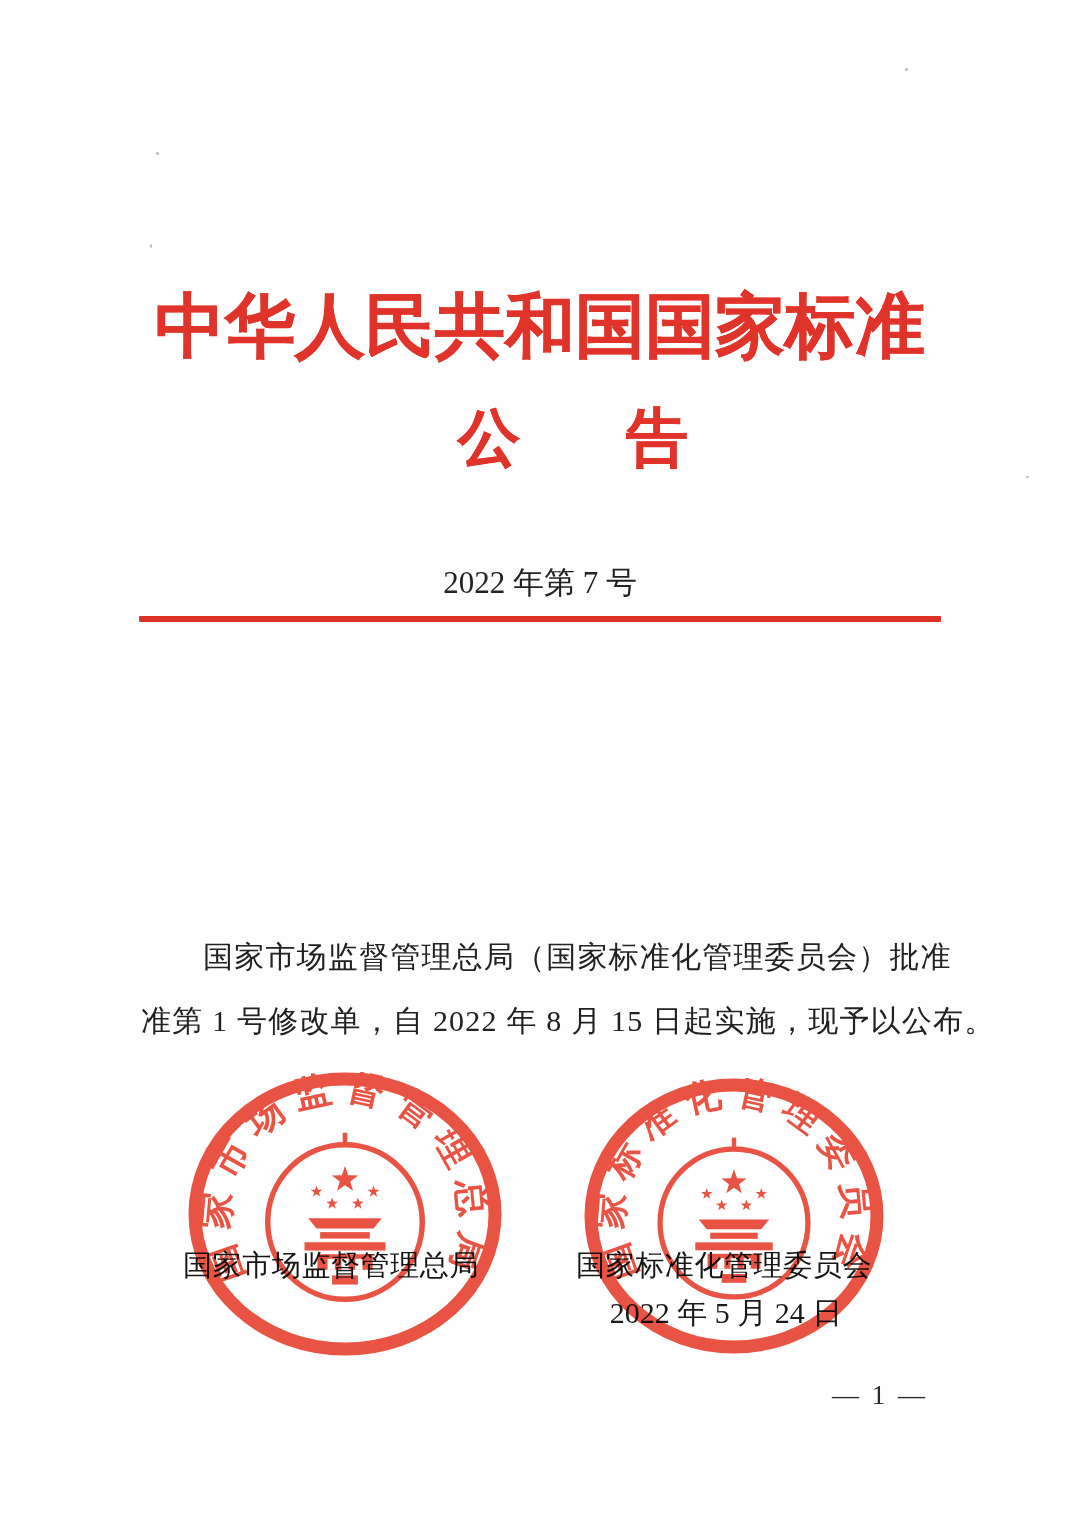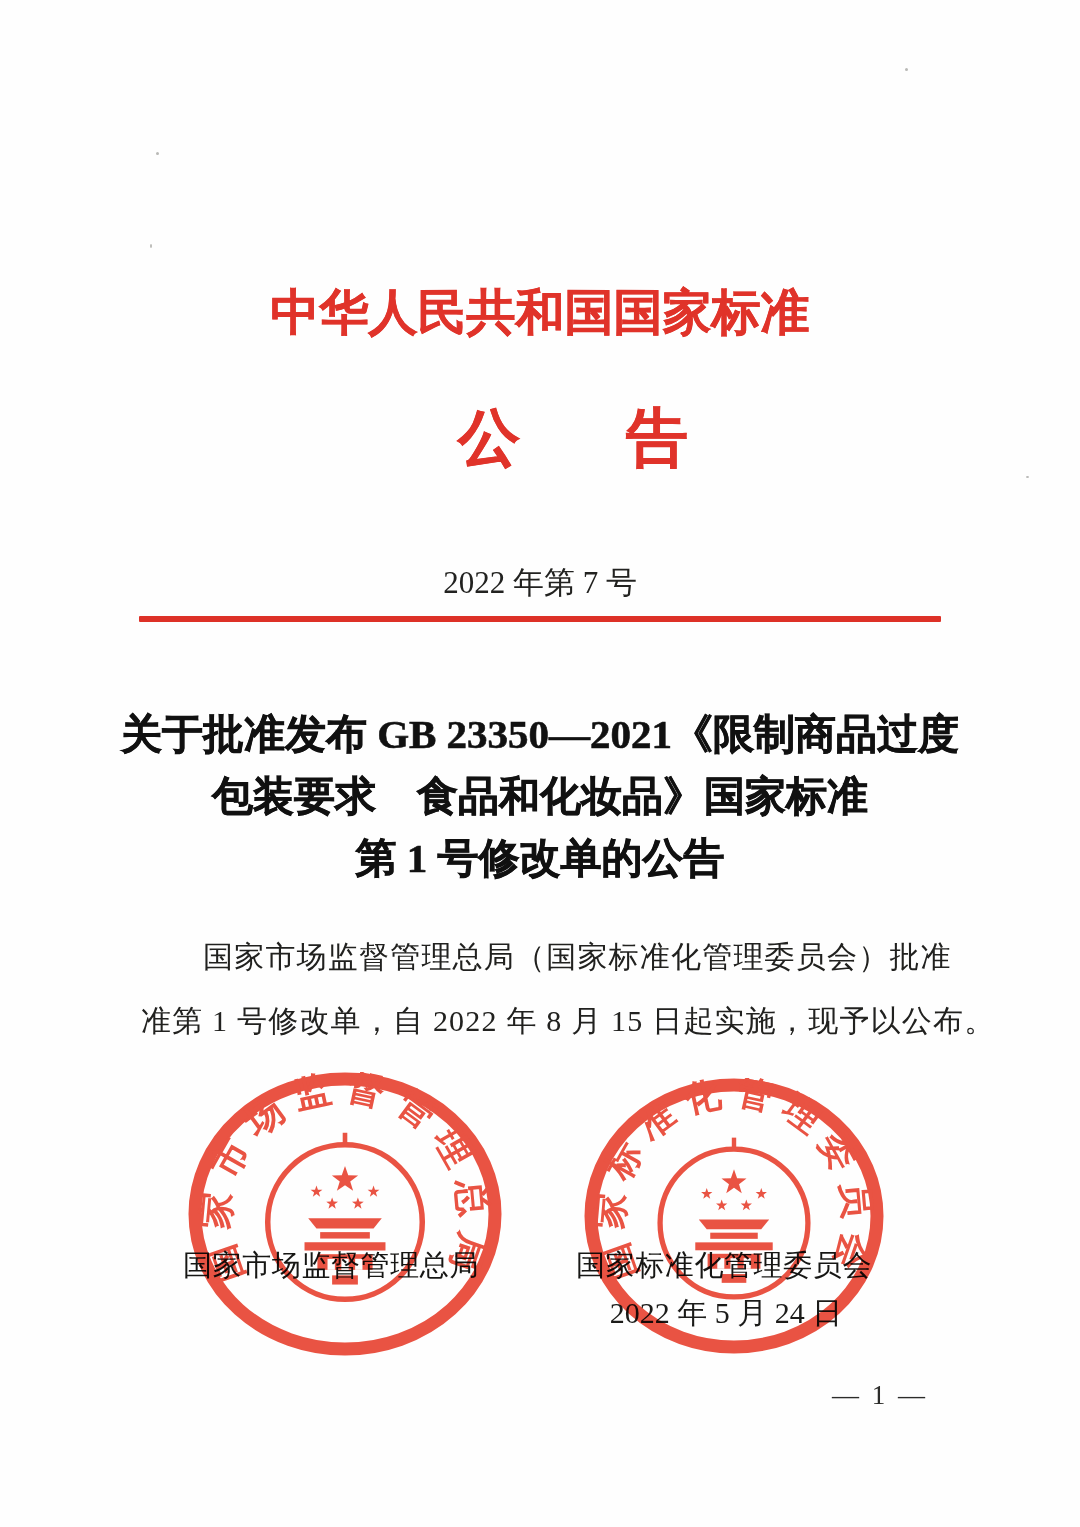--- a/index.html
+++ b/index.html
@@ -18,21 +18,21 @@
     position:relative;
     width:1080px;height:1527px;
     background:#fefefe;
     overflow:hidden;
   }
   .center{left:0;width:1080px;text-align:center;}
   .abs{position:absolute;}
 
   .header-title{
     top:280px;
-    font-size:49px;font-weight:bold;
+    font-size:70px;font-weight:bold;
     color:var(--red);
     letter-spacing:0px;
     -webkit-text-stroke:0.5px var(--red);
   }
   .announcement-title{
     top:396px;
     font-size:62px;font-weight:bold;
     color:var(--red);
     letter-spacing:22px;
     margin-left:44px;
@@ -106,25 +106,20 @@
 <div class="page">
 
   <div class="abs center header-title">中华人民共和国国家标准</div>
 
   <div class="abs center announcement-title">公　告</div>
 
   <div class="abs center issue-number">2022 年第 7 号</div>
 
   <div class="abs red-rule"></div>
 
-  <div class="abs center doc-title">
-    <div>关于批准发布 GB 23350—2021《限制商品过度</div>
-    <div>包装要求　食品和化妆品》国家标准</div>
-    <div>第 1 号修改单的公告</div>
-  </div>
 
   <div class="abs body-text">
     <div class="line indent">国家市场监督管理总局（国家标准化管理委员会）批准</div>
     <div class="line">准第 1 号修改单，自 2022 年 8 月 15 日起实施，现予以公布。</div>
   </div>
 
   <div class="abs signer-label" style="top:1246px;left:183px;">国家市场监督管理总局</div>
 
   <div class="abs signer-label" style="top:1246px;left:576px;">国家标准化管理委员会</div>
 

